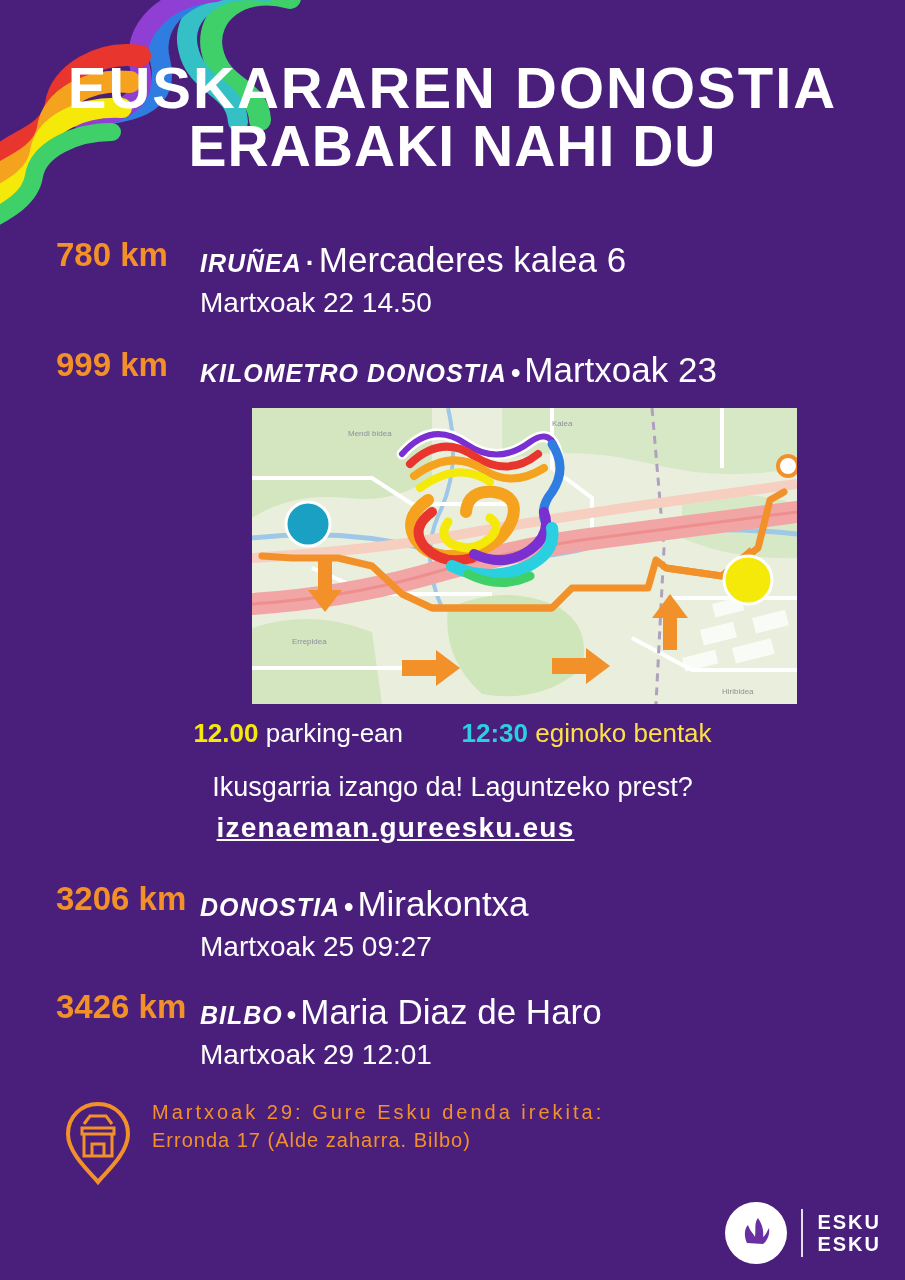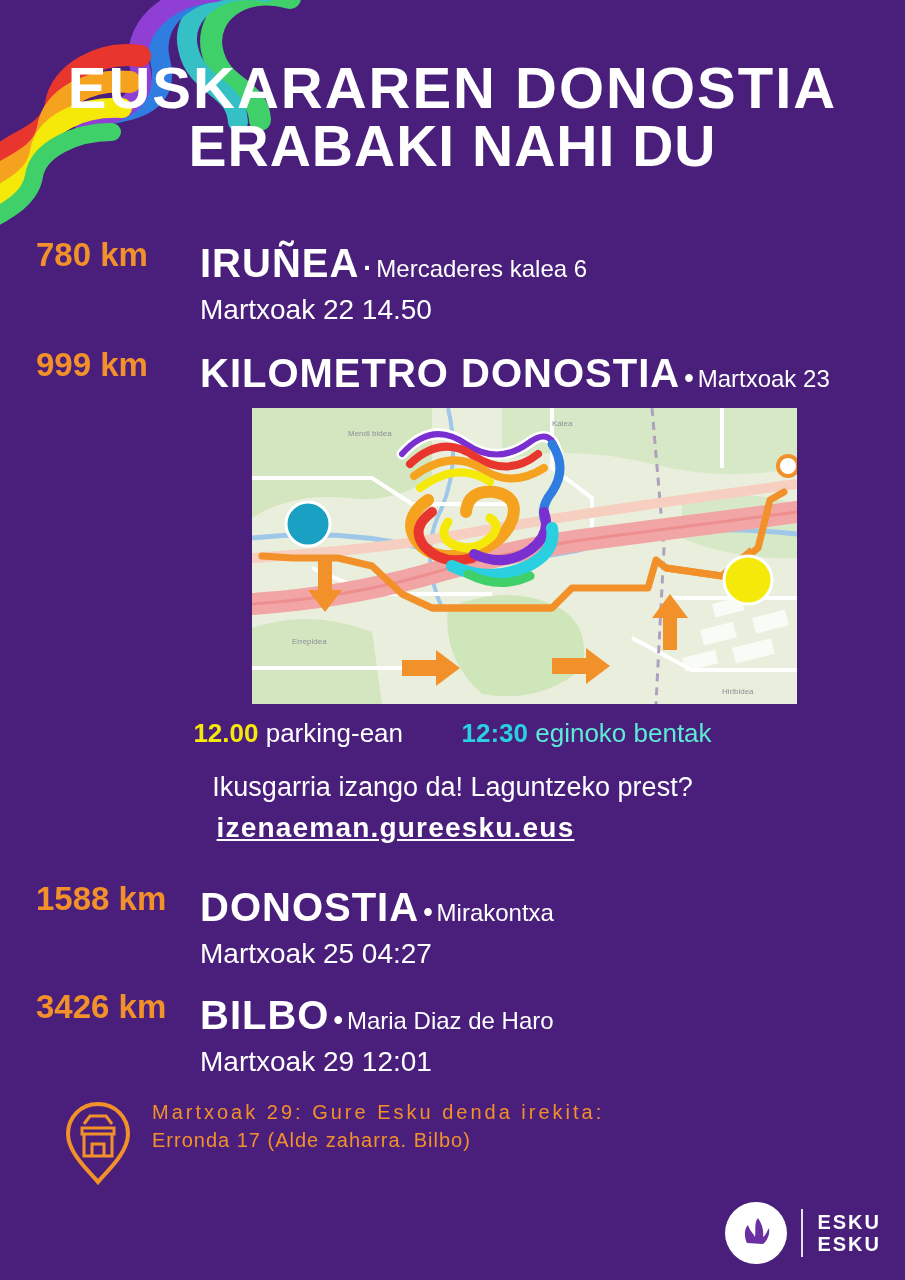--- a/index.html
+++ b/index.html
@@ -51,41 +51,42 @@
     position: absolute;
     display: flex;
     align-items: flex-start;
   }
   .km {
     color: #f2912a;
     font-weight: bold;
     font-size: 33px;
     width: 200px;
     text-align: left;
-    padding-left: 36px;
+    padding-left: 56px;
     box-sizing: border-box;
     white-space: nowrap;
   }
   .info {
     font-size: 28px;
     line-height: 1.38;
     color: #ffffff;
   }
   .city {
     font-weight: bold;
-    font-size: 40px;
+    font-size: 25px;
     letter-spacing: 1px;
+    font-style: italic;
   }
   .dot-sep {
     font-weight: bold;
     font-size: 27px;
     padding: 0 4px;
   }
   .place {
-    font-size: 24px;
+    font-size: 35px;
     margin-top: 10px;
   }
   .when {
     font-size: 28px;
     display: block;
   }
 
   
   .map-wrap {
     position: absolute;
@@ -103,21 +104,21 @@
     position: absolute;
     left: 0;
     top: 718px;
     width: 905px;
     text-align: center;
     font-size: 26px;
   }
   .t-yellow { color: #f5e90a; font-weight: bold; }
   .t-yellow-lbl { color: #ffffff; }
   .t-cyan { color: #2ad0e0; font-weight: bold; }
-  .t-cyan-lbl { color: #5eead4; }
+  .t-cyan-lbl { color: #fde047; }
   .gap { display: inline-block; width: 44px; }
 
   .promo {
     position: absolute;
     left: 0;
     top: 772px;
     width: 905px;
     text-align: center;
     font-size: 27px;
     color: #ffffff;
@@ -326,26 +327,26 @@
   <span class="t-yellow-lbl">parking-ean</span>
   <span class="gap"></span>
   <span class="t-cyan">12:30</span>
   <span class="t-cyan-lbl">eginoko bentak</span>
 </div>
 
 <div class="promo">Ikusgarria izango da! Laguntzeko prest?</div>
 <div class="link">izenaeman.gureesku.eus</div>
 
 <div class="row" style="left:0; top:880px;">
-  <div class="km">1588 km</div>
+  <div class="km">3206 km</div>
   <div class="info">
     <div>
       <span class="city">DONOSTIA</span><span class="dot-sep">•</span><span class="place">Mirakontxa</span>
     </div>
-    <span class="when">Martxoak 25 04:27</span>
+    <span class="when">Martxoak 25 09:27</span>
   </div>
 </div>
 
 <div class="row" style="left:0; top:988px;">
   <div class="km">3426 km</div>
   <div class="info">
     <div>
       <span class="city">BILBO</span><span class="dot-sep">•</span><span class="place">Maria Diaz de Haro</span>
     </div>
     <span class="when">Martxoak 29 12:01</span>

